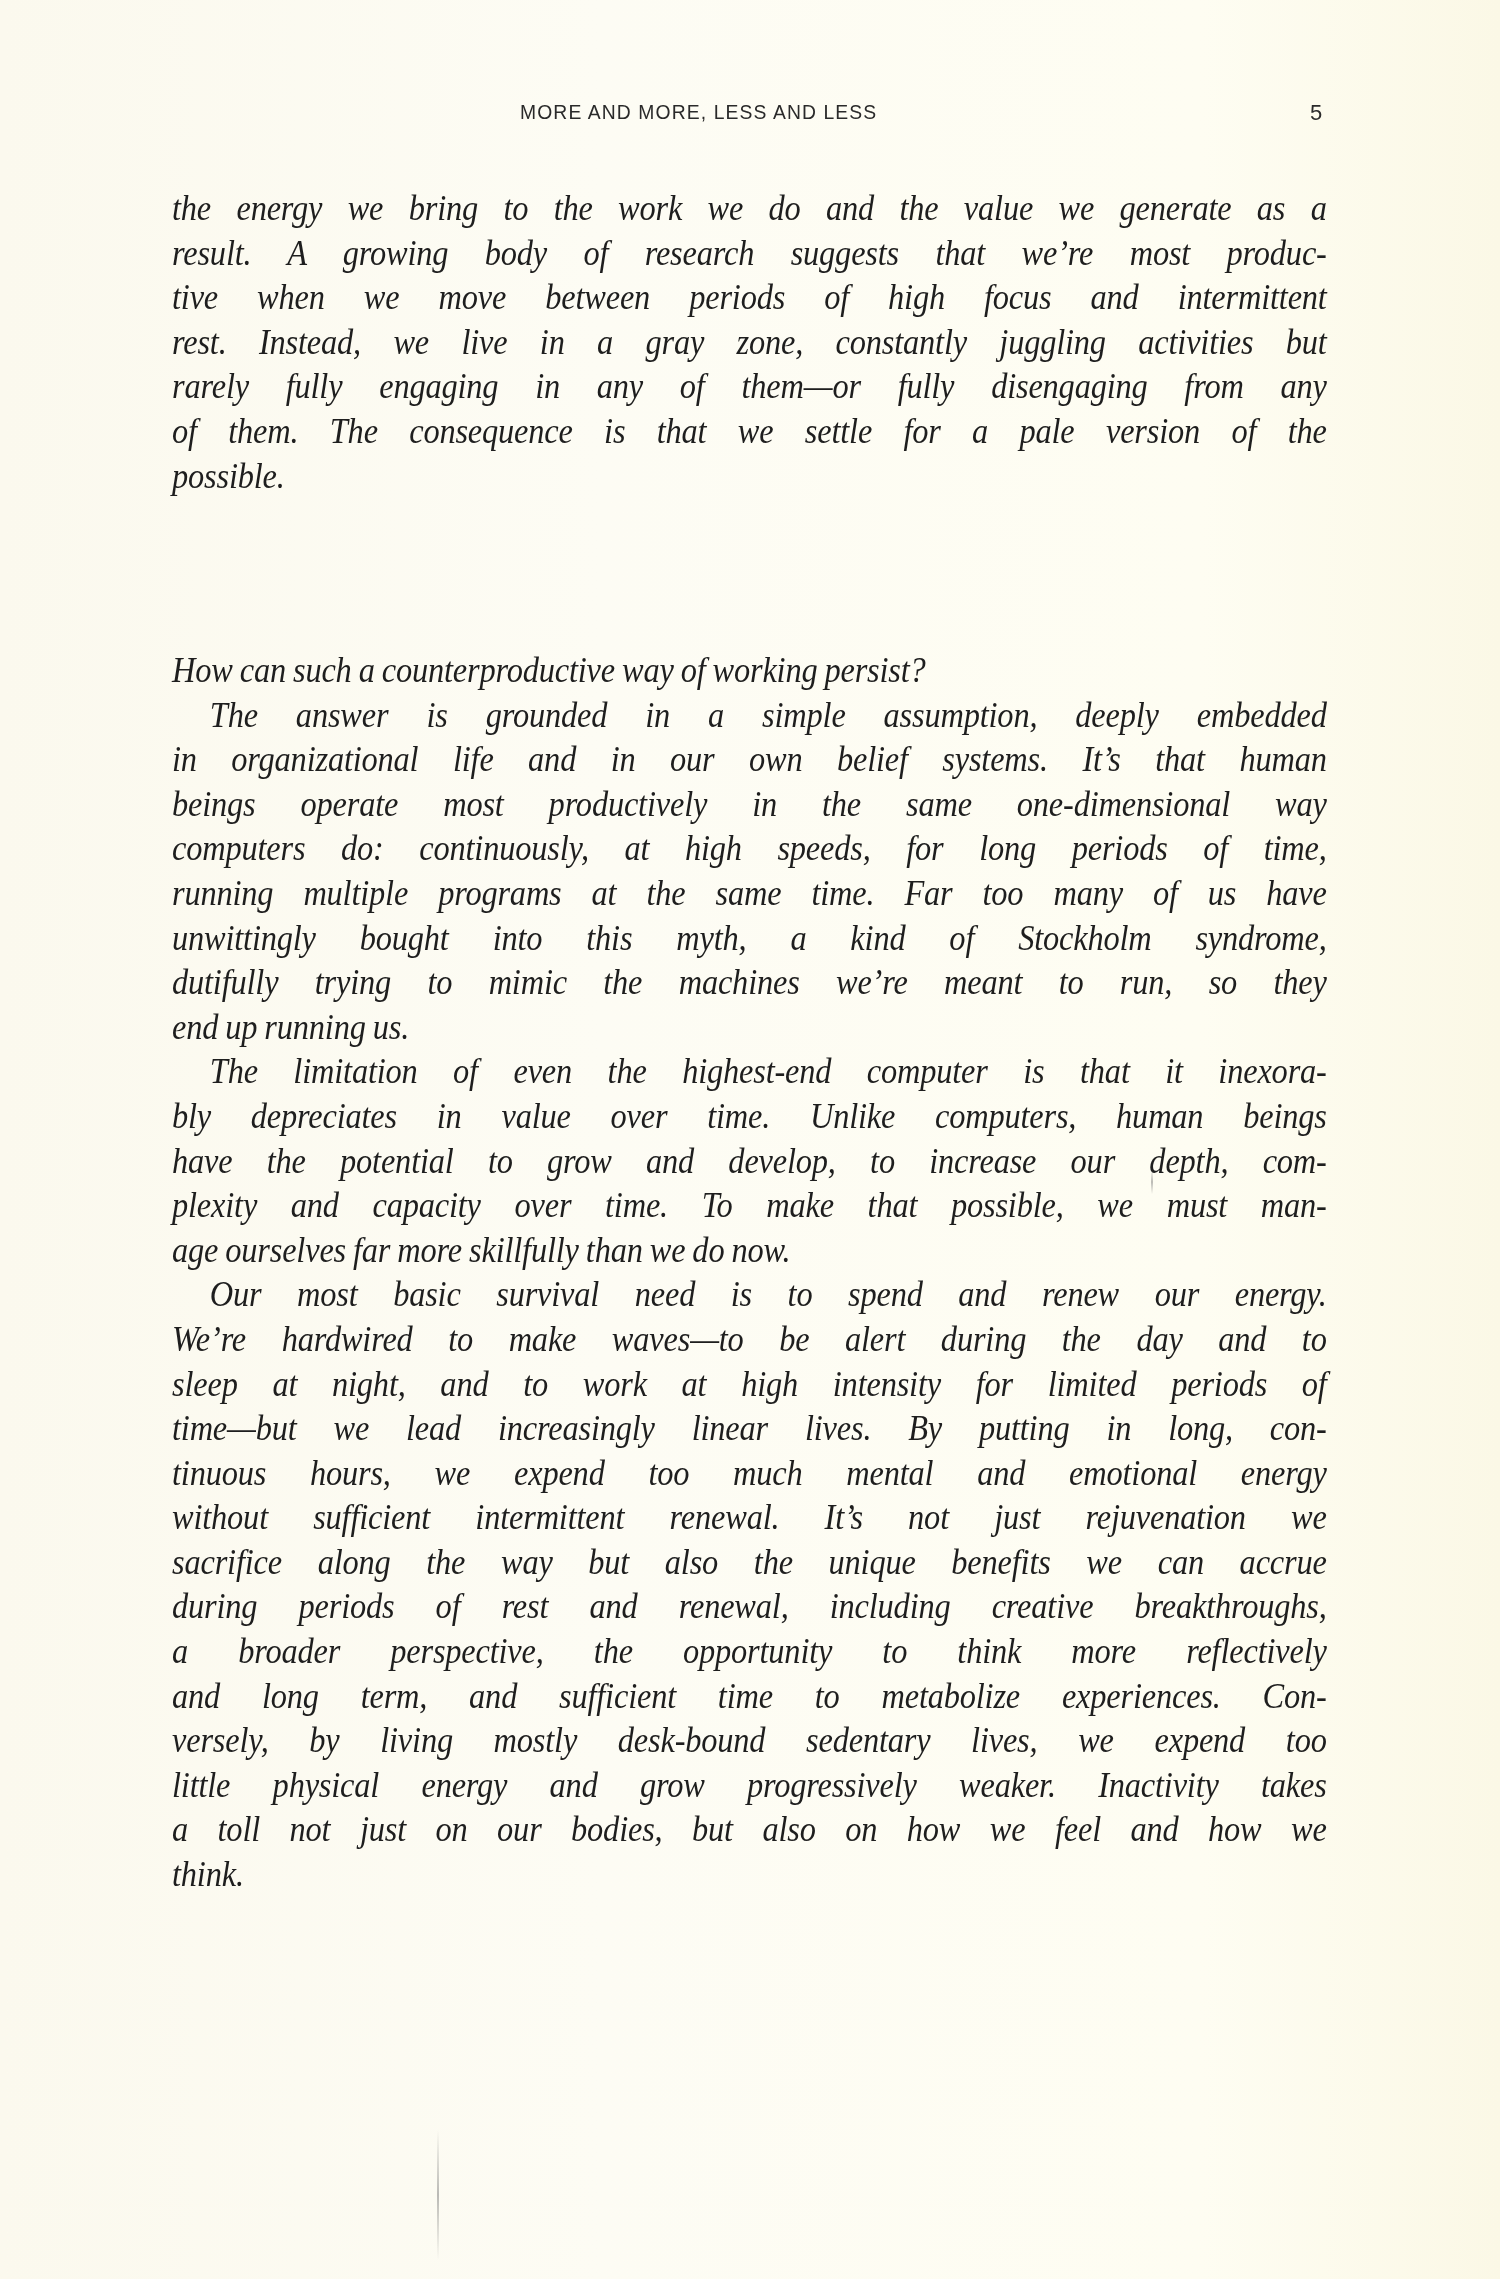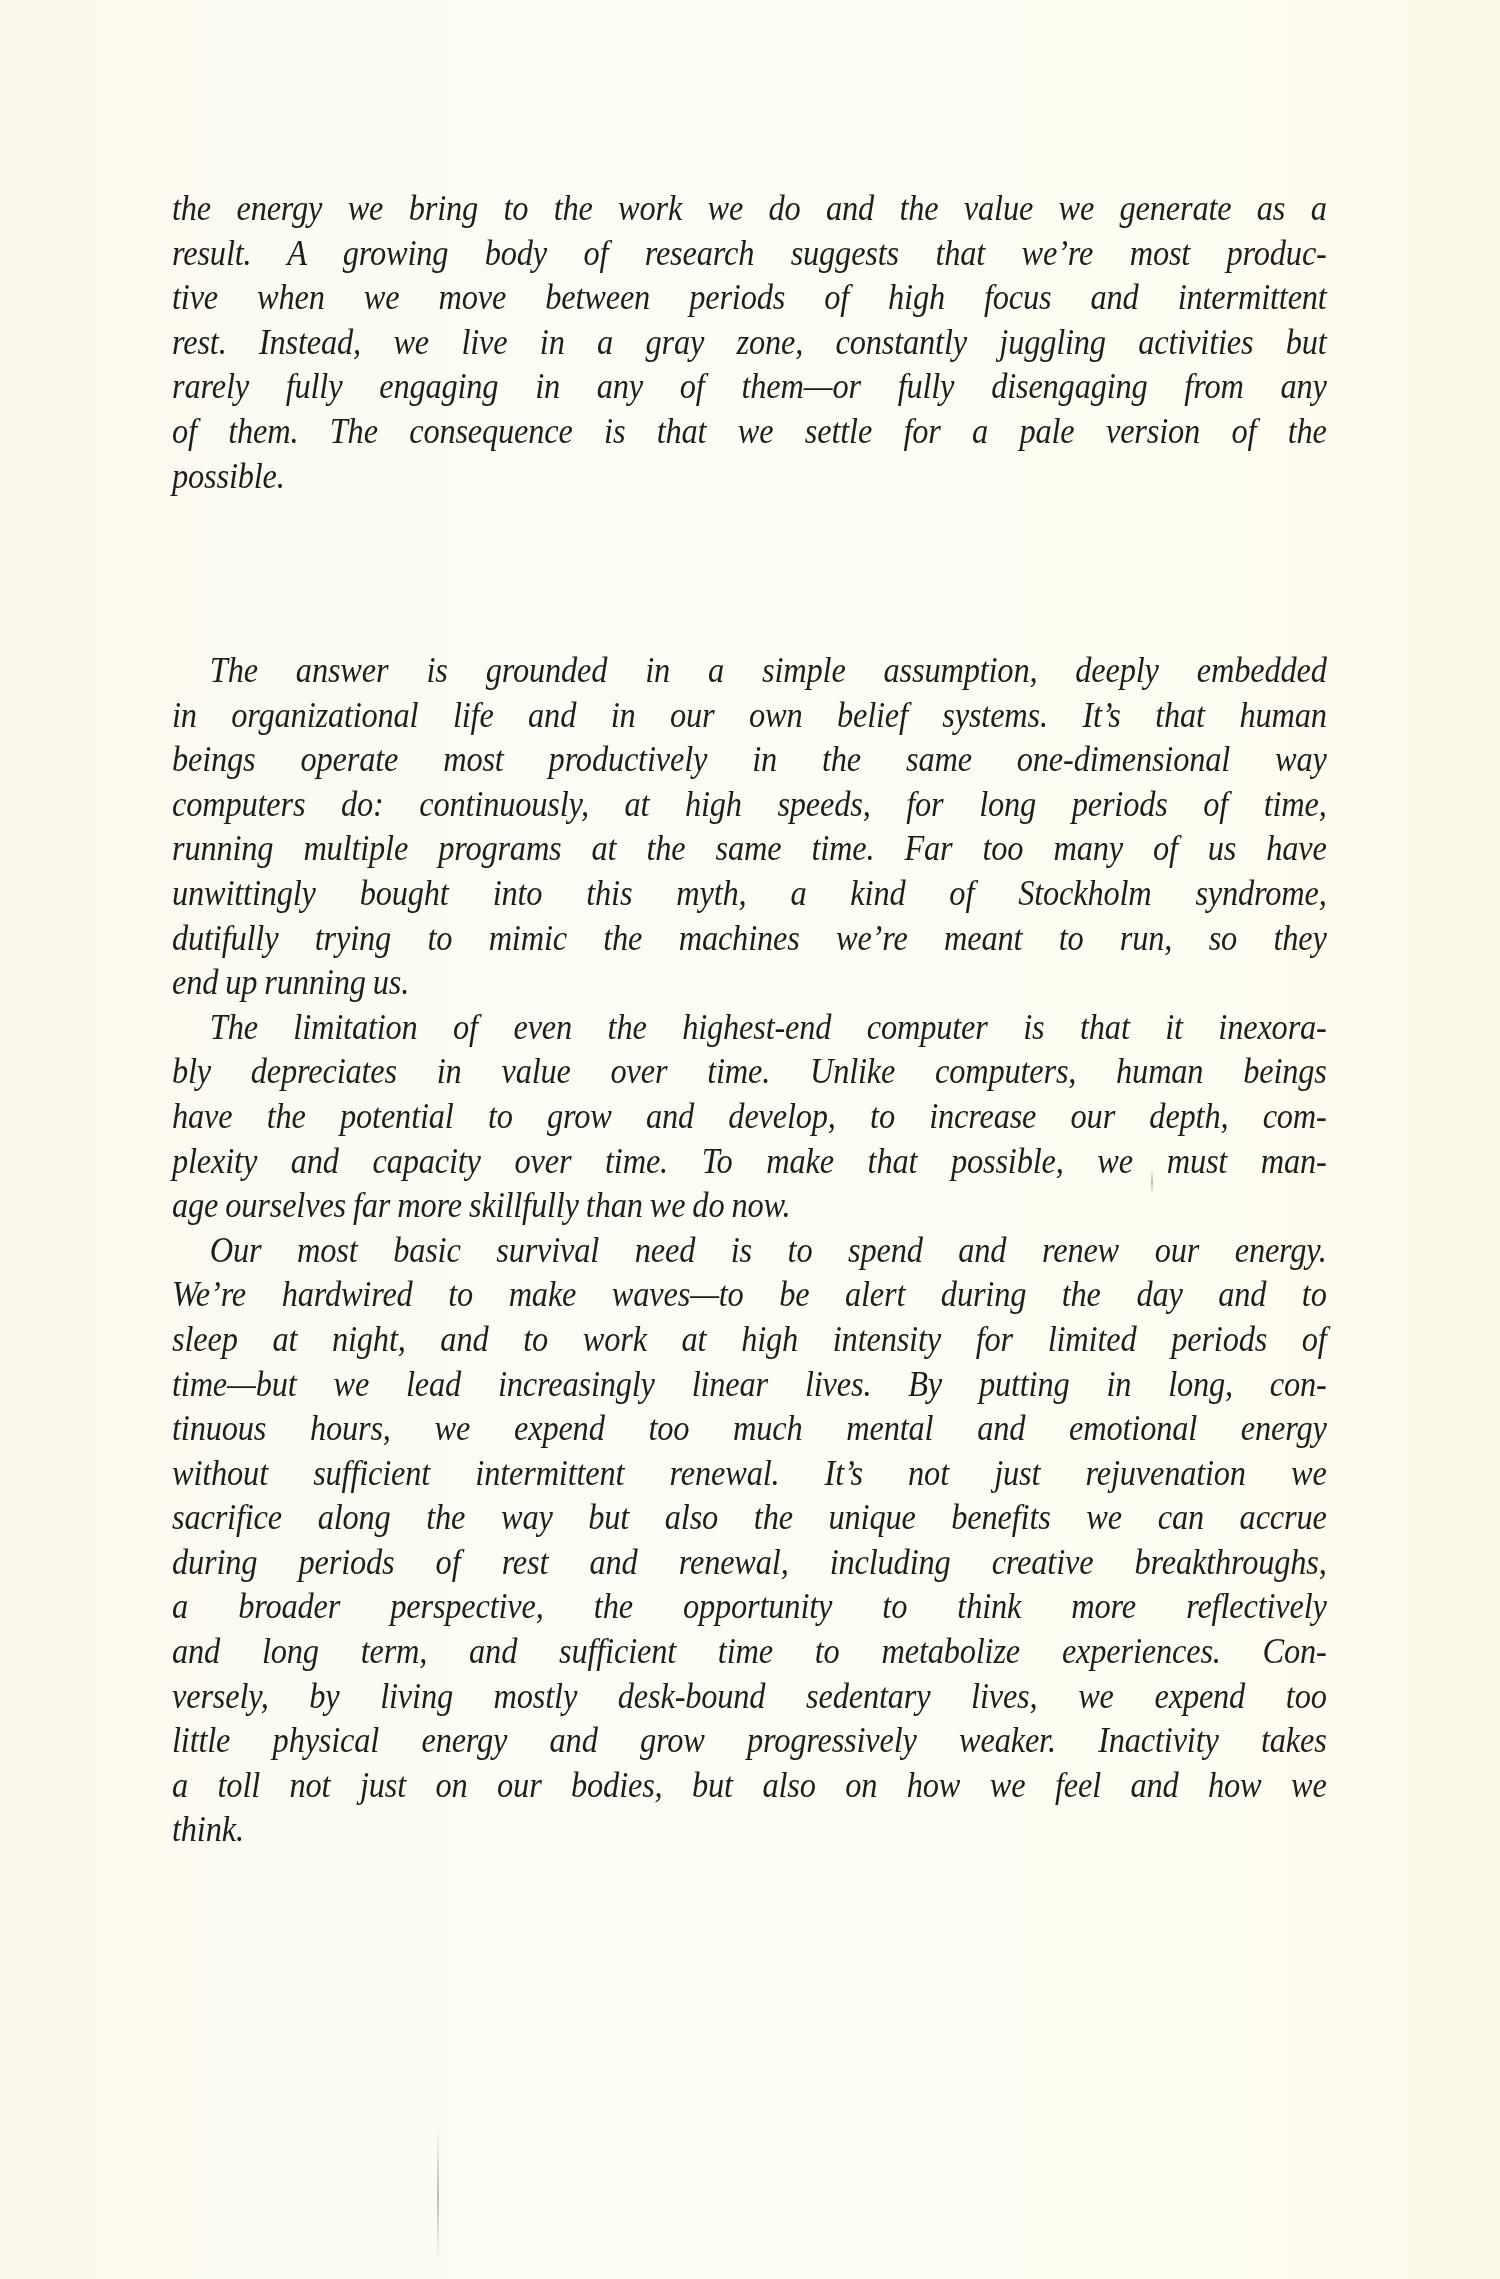--- a/index.html
+++ b/index.html
@@ -83,34 +83,41 @@
       position: absolute;
       width: 2px;
       background: linear-gradient(180deg, rgba(120,120,120,0) 0%, rgba(120,120,120,0.5) 50%, rgba(120,120,120,0) 100%);
     }
   </style>
 </head>
 <body>
 
 <div class="page">
 
+  <div class="running-head">
+    <span class="running-title">MORE AND MORE, LESS AND LESS</span>
+    <span class="page-number">5</span>
+  </div>
 
   <div class="text-block block1">
     <div>
       <span class="line">the energy we bring to the work we do and the value we generate as a</span>
       <span class="line">result. A growing body of research suggests that we’re most produc-</span>
       <span class="line">tive when we move between periods of high focus and intermittent</span>
       <span class="line">rest. Instead, we live in a gray zone, constantly juggling activities but</span>
       <span class="line">rarely fully engaging in any of them—or fully disengaging from any</span>
       <span class="line">of them. The consequence is that we settle for a pale version of the</span>
       <span class="line last">possible.</span>
     </div>
   </div>
 
   <div class="text-block block2">
+    <div>
+      <span class="line last">How can such a counterproductive way of working persist?</span>
+    </div>
 
     <div>
       <span class="line indent">The answer is grounded in a simple assumption, deeply embedded</span>
       <span class="line">in organizational life and in our own belief systems. It’s that human</span>
       <span class="line">beings operate most productively in the same one-dimensional way</span>
       <span class="line">computers do: continuously, at high speeds, for long periods of time,</span>
       <span class="line">running multiple programs at the same time. Far too many of us have</span>
       <span class="line">unwittingly bought into this myth, a kind of Stockholm syndrome,</span>
       <span class="line">dutifully trying to mimic the machines we’re meant to run, so they</span>
       <span class="line last">end up running us.</span>

